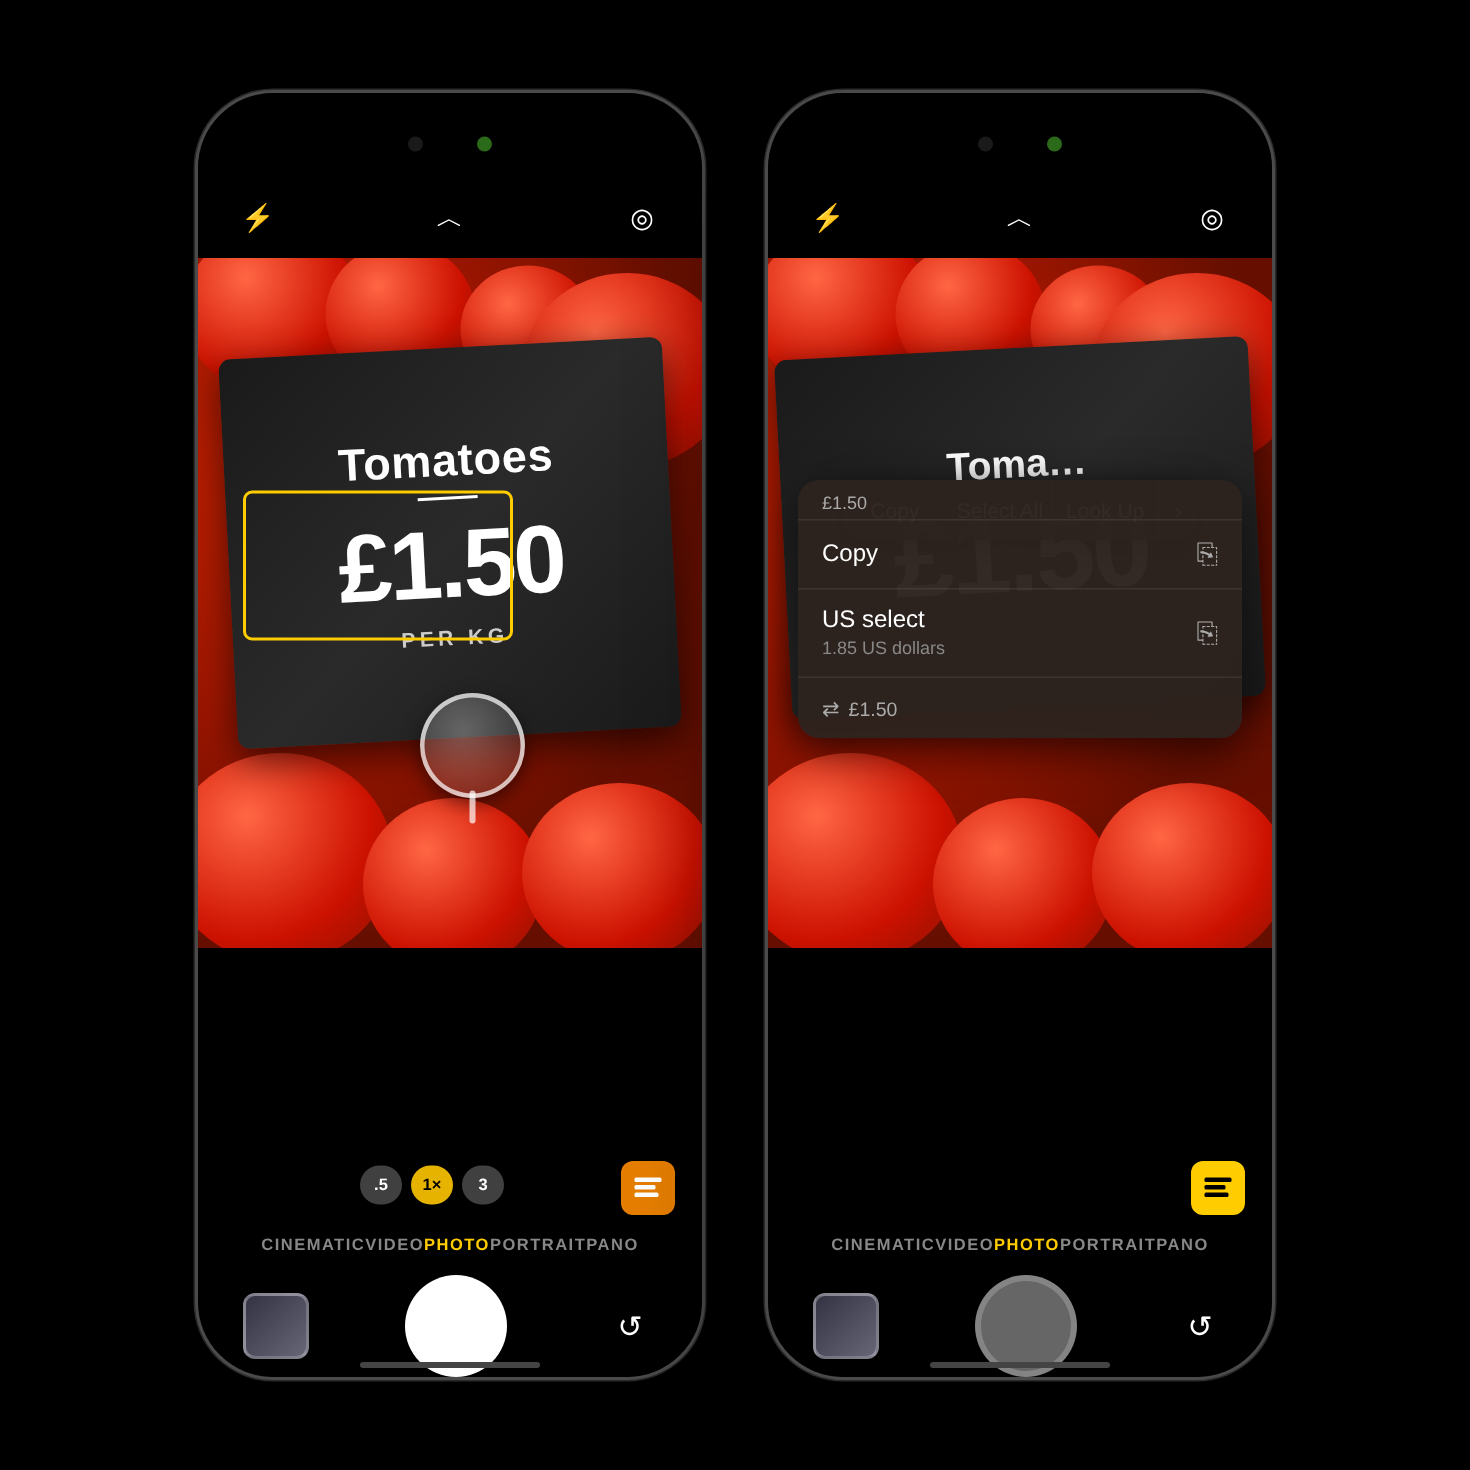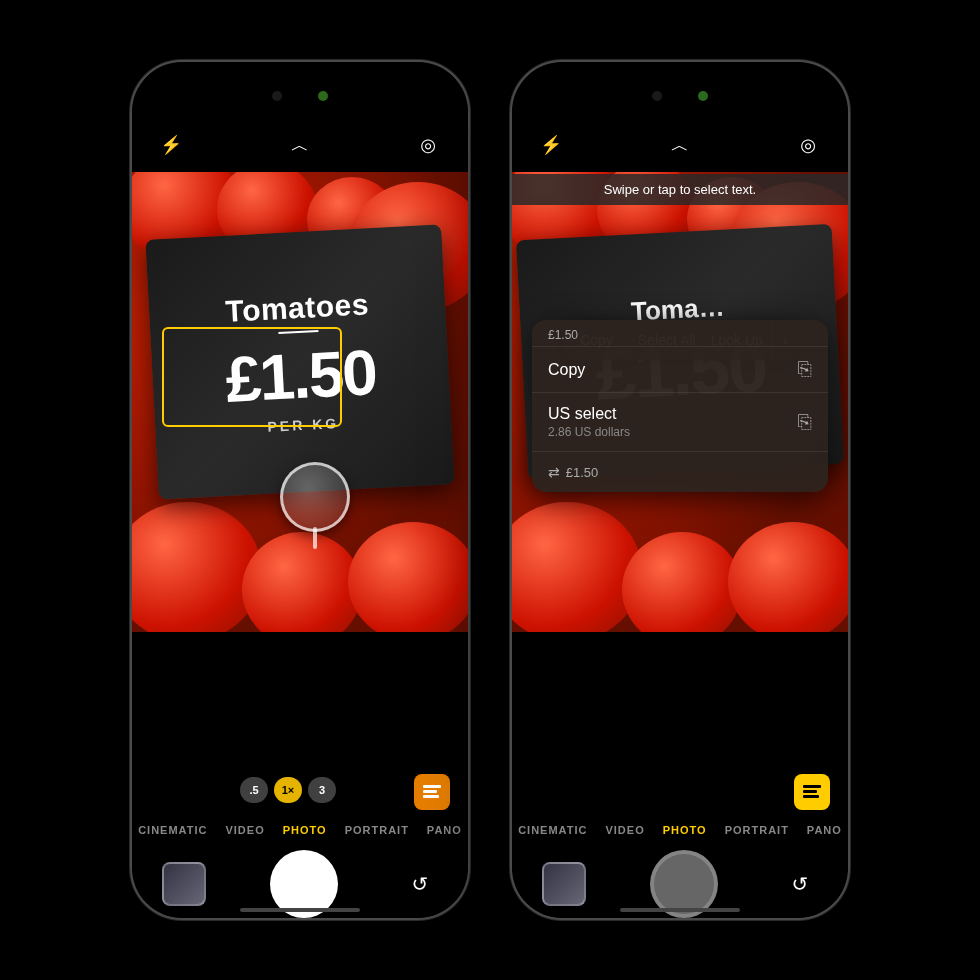--- a/index.html
+++ b/index.html
@@ -280,21 +280,20 @@
     
     .mode-selector {
       position: absolute;
       bottom: 68px;
       left: 0;
       right: 0;
       height: 40px;
       display: flex;
       align-items: center;
       justify-content: center;
-      gap: 18px;
       background: #000;
     }
 
     .mode-item {
       color: #888;
       font-size: 11px;
       font-weight: 600;
       letter-spacing: 1px;
       text-transform: uppercase;
     }
@@ -590,21 +589,20 @@
           <div class="camera-dot green"></div>
         </div>
       </div>
 
       <div class="camera-ui">
         <div class="cam-icon">⚡</div>
         <div class="cam-icon">︿</div>
         <div class="cam-icon">◎</div>
       </div>
 
-      <div class="swipe-hint">Swipe or tap to select text.</div>
 
       <div class="viewfinder">
         <div class="tomato-bg">
           <div class="tomato tomato-1"></div>
           <div class="tomato tomato-2"></div>
           <div class="tomato tomato-3"></div>
           <div class="tomato tomato-4"></div>
           <div class="tomato tomato-5"></div>
           <div class="tomato tomato-6"></div>
           <div class="tomato tomato-7"></div>
@@ -625,21 +623,21 @@
             <div class="popup-header">£1.50</div>
             <div class="popup-item">
               <div>
                 <div class="popup-item-text">Copy</div>
               </div>
               <div class="copy-icon-sm">⎘</div>
             </div>
             <div class="popup-item">
               <div>
                 <div class="popup-item-text">US select</div>
-                <div class="popup-item-sub">2.86 US dollars</div>
+                <div class="popup-item-sub">1.85 US dollars</div>
               </div>
               <div class="copy-icon-sm">⎘</div>
             </div>
             <div class="popup-item">
               <div style="color:#aaa; font-size:14px;">⇄</div>
               <div style="color:#aaa; font-size:13px; margin-left:6px; flex:1;">£1.50</div>
             </div>
           </div>
 
         </div>

